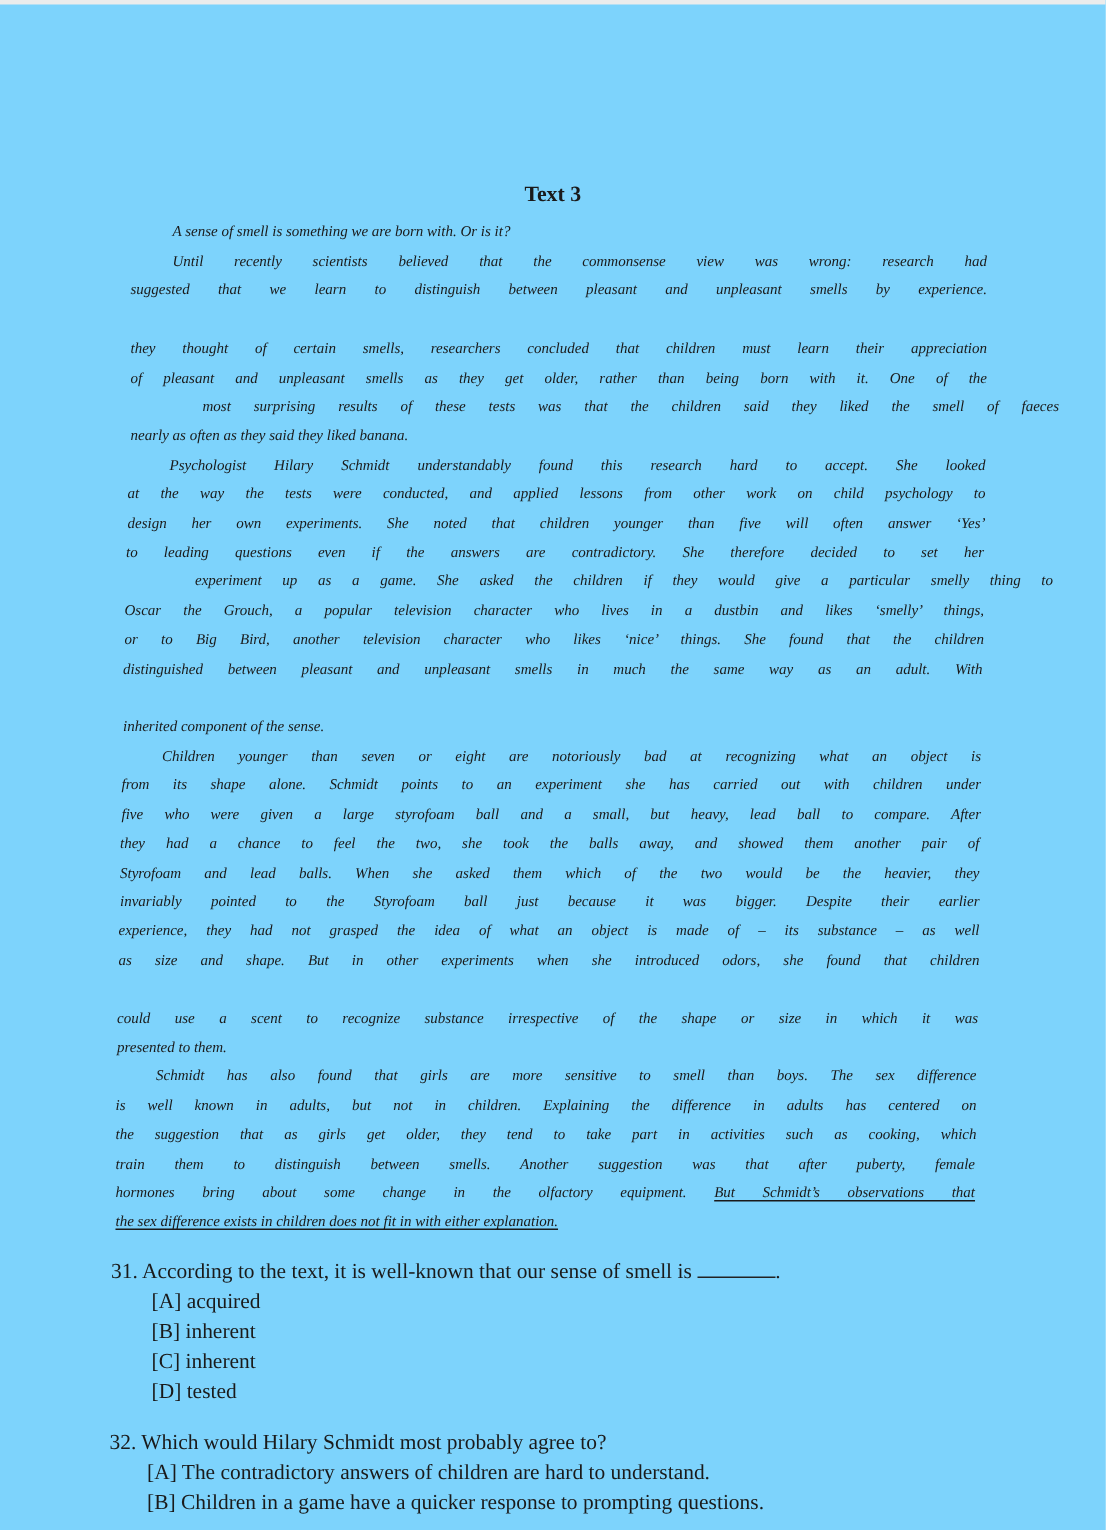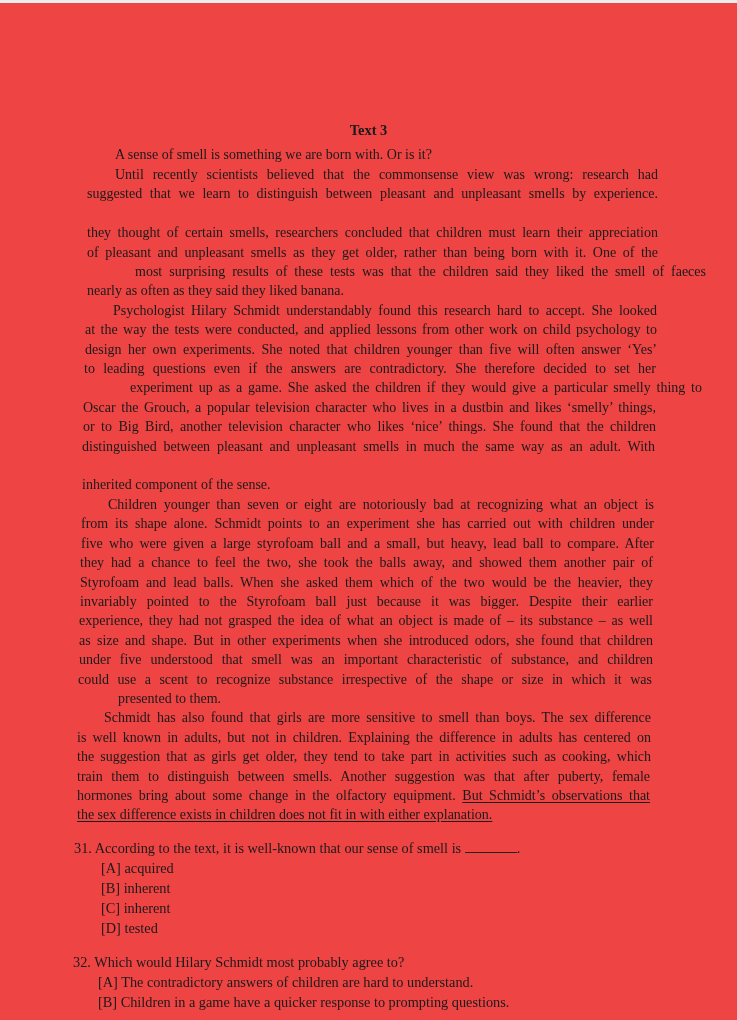--- a/index.html
+++ b/index.html
@@ -5,31 +5,31 @@
   html, body { margin: 0; padding: 0; }
   body {
     width: 737px; height: 1020px; overflow: hidden;
     background: #fdfdfd;
     font-family: "Liberation Serif", "DejaVu Serif", serif;
     color: #1a1a1a;
     position: relative;
   }
   .page {
     position: absolute; left: 0; top: 0; width: 737px; height: 1020px;
-    background: #ef4444;
+    background: #7dd3fc;
     border-top: 3px solid #ececec;
     box-sizing: border-box;
   }
   .title {
     position: absolute; left: 0; width: 737px; top: 119px;
     text-align: center; font-weight: bold; font-size: 14.5px;
   }
   .line {
-    position: absolute; font-size: 14px; line-height: 18px; white-space: nowrap;
-    text-align: justify; text-align-last: justify;
+    position: absolute; font-size: 10px; line-height: 18px; white-space: nowrap;
+    text-align: justify; text-align-last: justify; font-style: italic;
   }
   .line.last { text-align-last: left; }
   .u { text-decoration: underline; text-underline-offset: 2px; }
   .q { position: absolute; font-size: 14.3px; line-height: 18px; white-space: nowrap; text-align: center; }
   .blank { display: inline-block; width: 52px; border-bottom: 1px solid #222; height: 12px; vertical-align: baseline; }
 </style>
 </head>
 <body>
 
 <div class="page">
@@ -56,23 +56,22 @@
   <div class="line last" style="left:82px;top:473px;">inherited component of the sense.</div>
 
   <div class="line" style="left:108px;top:493px;width:546px;">Children younger than seven or eight are notoriously bad at recognizing what an object is</div>
   <div class="line" style="left:81px;top:512px;width:573px;">from its shape alone. Schmidt points to an experiment she has carried out with children under</div>
   <div class="line" style="left:81px;top:532px;width:573px;">five who were given a large styrofoam ball and a small, but heavy, lead ball to compare. After</div>
   <div class="line" style="left:80px;top:551px;width:573px;">they had a chance to feel the two, she took the balls away, and showed them another pair of</div>
   <div class="line" style="left:80px;top:571px;width:573px;">Styrofoam and lead balls. When she asked them which of the two would be the heavier, they</div>
   <div class="line" style="left:80px;top:590px;width:573px;">invariably pointed to the Styrofoam ball just because it was bigger. Despite their earlier</div>
   <div class="line" style="left:79px;top:609px;width:574px;">experience, they had not grasped the idea of what an object is made of – its substance – as well</div>
   <div class="line" style="left:79px;top:629px;width:574px;">as size and shape. But in other experiments when she introduced odors, she found that children</div>
-  <div class="line" style="left:79px;top:648px;width:574px;">under five understood that smell was an important characteristic of substance, and children</div>
   <div class="line" style="left:78px;top:668px;width:574px;">could use a scent to recognize substance irrespective of the shape or size in which it was</div>
-  <div class="line last" style="left:78px;top:687px;margin-left:40px;">presented to them.</div>
+  <div class="line last" style="left:78px;top:687px;">presented to them.</div>
 
   <div class="line" style="left:104px;top:706px;width:547px;">Schmidt has also found that girls are more sensitive to smell than boys. The sex difference</div>
   <div class="line" style="left:77px;top:726px;width:574px;">is well known in adults, but not in children. Explaining the difference in adults has centered on</div>
   <div class="line" style="left:77px;top:745px;width:574px;">the suggestion that as girls get older, they tend to take part in activities such as cooking, which</div>
   <div class="line" style="left:77px;top:765px;width:573px;">train them to distinguish between smells. Another suggestion was that after puberty, female</div>
   <div class="line" style="left:77px;top:784px;width:573px;">
     <span>hormones bring about some change in the olfactory equipment. </span><span class="u">But Schmidt’s observations that</span>
   </div>
   <div class="line last" style="left:77px;top:803px;">
     <span class="u">the sex difference exists in children does not fit in with either explanation.</span>

